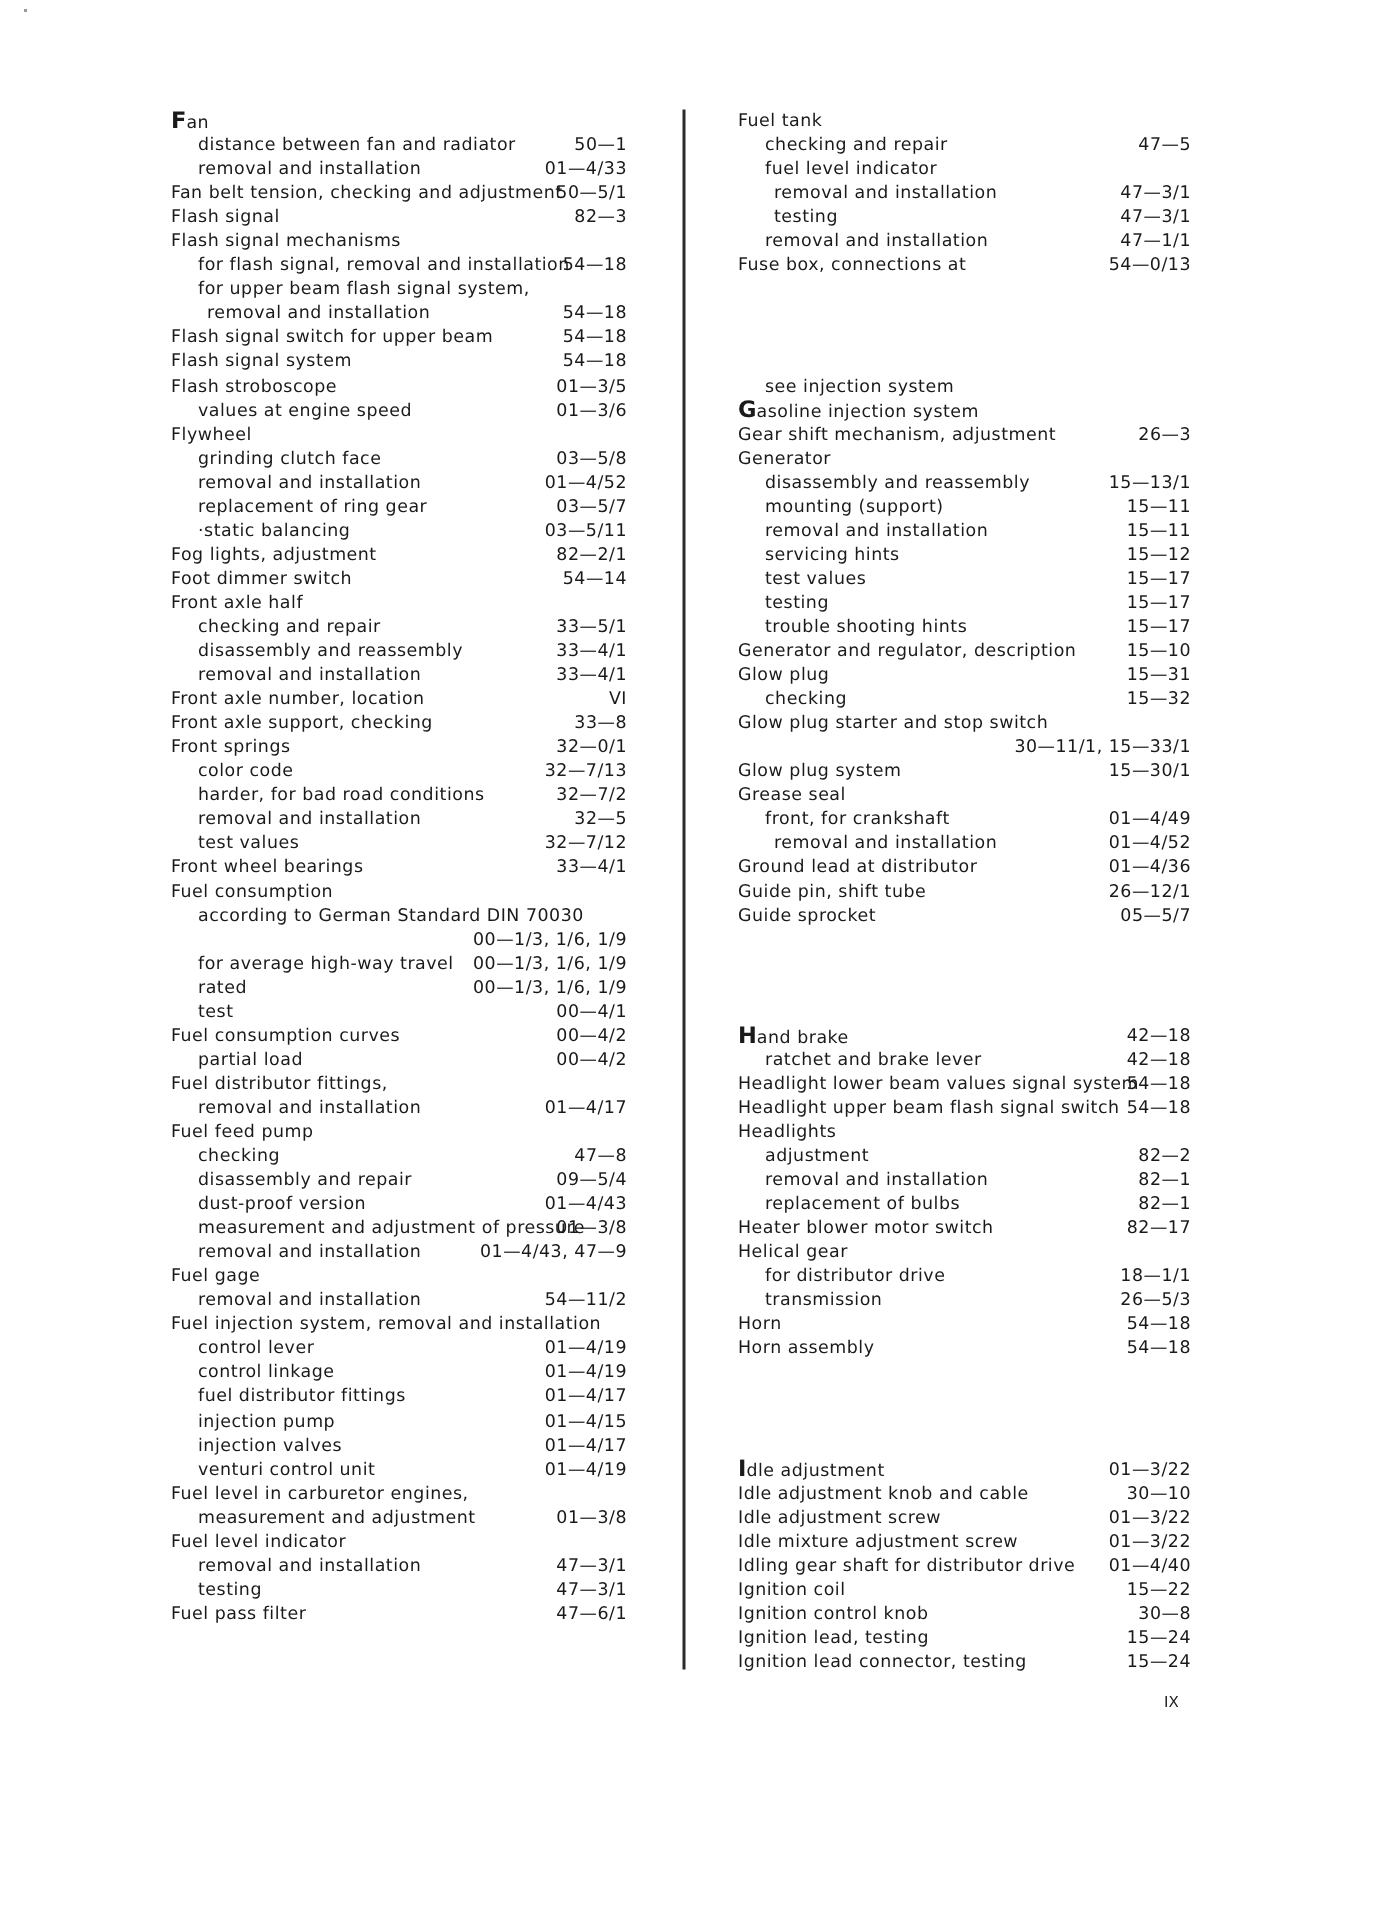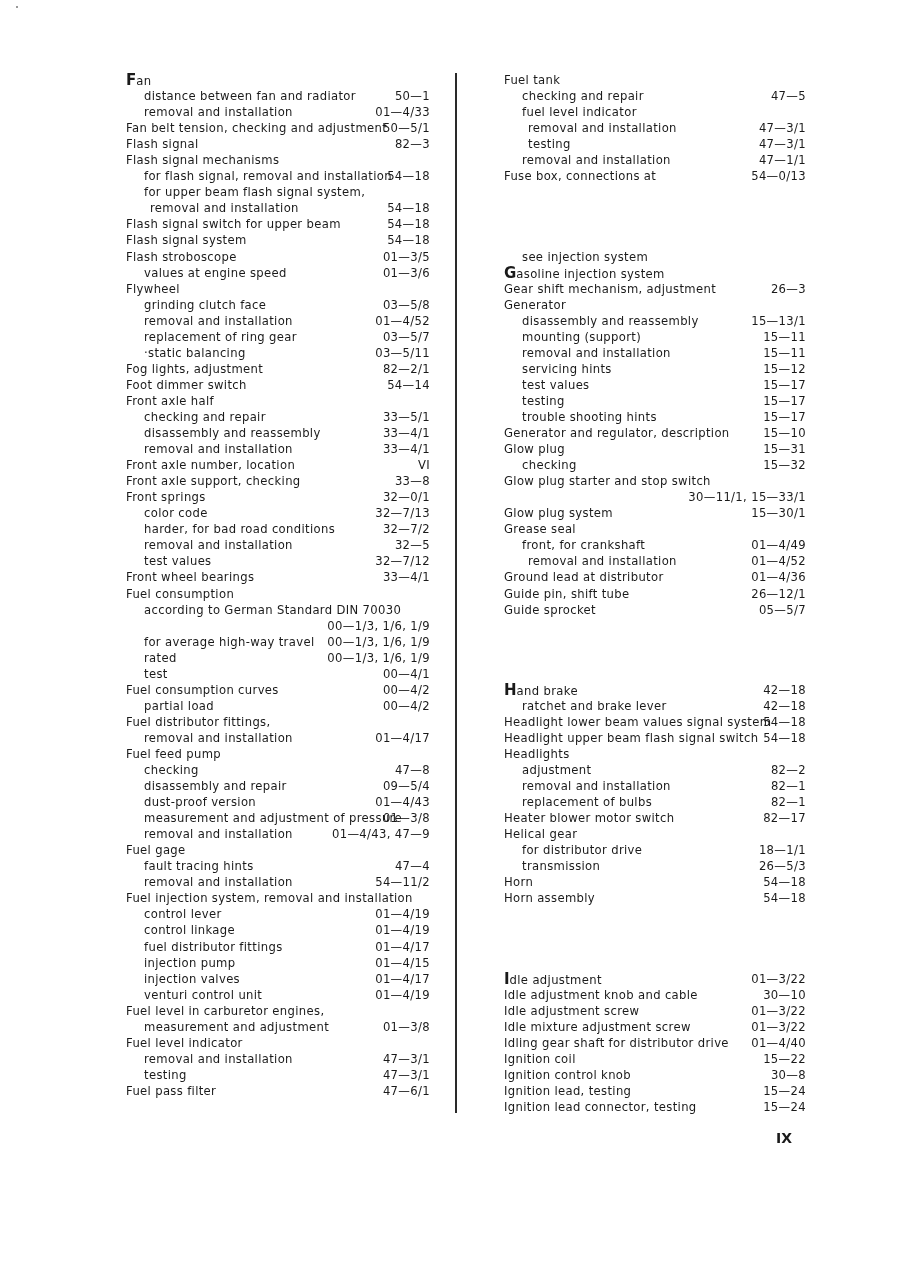--- a/index.html
+++ b/index.html
@@ -1,29 +1,29 @@
 <!DOCTYPE html>
 <html><head>
 <meta charset="utf-8">
 <style>
   html, body { margin:0; padding:0; background:#ffffff; }
   body { width:915px; height:1286px; position:relative; overflow:hidden;
          font-family:"DejaVu Sans", "Liberation Sans", sans-serif; color:#1a1a1a; }
-  .col { position:absolute; top:72px;margin-left:12px; }
+  .col { position:absolute; top:72px; }
   .col-left { left:114px; width:304px; }
   .col-right { left:492px; width:302px; }
   .divider { position:absolute; left:455px; top:73px; width:1.5px; height:1040px; background:#2a2a2a; }
   .row { position:relative; height:16.05px; line-height:16px; font-size:11.6px; letter-spacing:0.35px; white-space:nowrap; }
   .row .t { position:absolute; left:0; }
   .row .p { position:absolute; right:0; }
   .l1 .t { left:18px; }
   .l2 .t { left:24px; }
   .big { font-weight:bold; font-size:15px; letter-spacing:0; }
   .gap { height:16.05px; }
-  .folio { position:absolute; left:776px; top:1130px; font-weight:bold; font-size:14px; }
+  .folio { position:absolute; left:776px; top:1130px; font-weight:normal; font-size:10px; }
   .speck { position:absolute; background:#999; }
 </style>
 </head>
 <body>
 
 <div class="divider"></div>
 
 <div class="col col-left" id="left">
     <div class="row l0">
       <span class="t"><span class="big">F</span><span>an</span></span>
@@ -215,24 +215,20 @@
     </div>
     <div class="row l1">
       <span class="t">removal and installation</span>
       <span class="p">01—4/43, 47—9</span>
     </div>
     <div class="row l0">
       <span class="t">Fuel gage</span>
       <span class="p"></span>
     </div>
     <div class="row l1">
-      <span class="t">fault tracing hints</span>
-      <span class="p">47—4</span>
-    </div>
-    <div class="row l1">
       <span class="t">removal and installation</span>
       <span class="p">54—11/2</span>
     </div>
     <div class="row l0">
       <span class="t">Fuel injection system, removal and installation</span>
       <span class="p"></span>
     </div>
     <div class="row l1">
       <span class="t">control lever</span>
       <span class="p">01—4/19</span>

